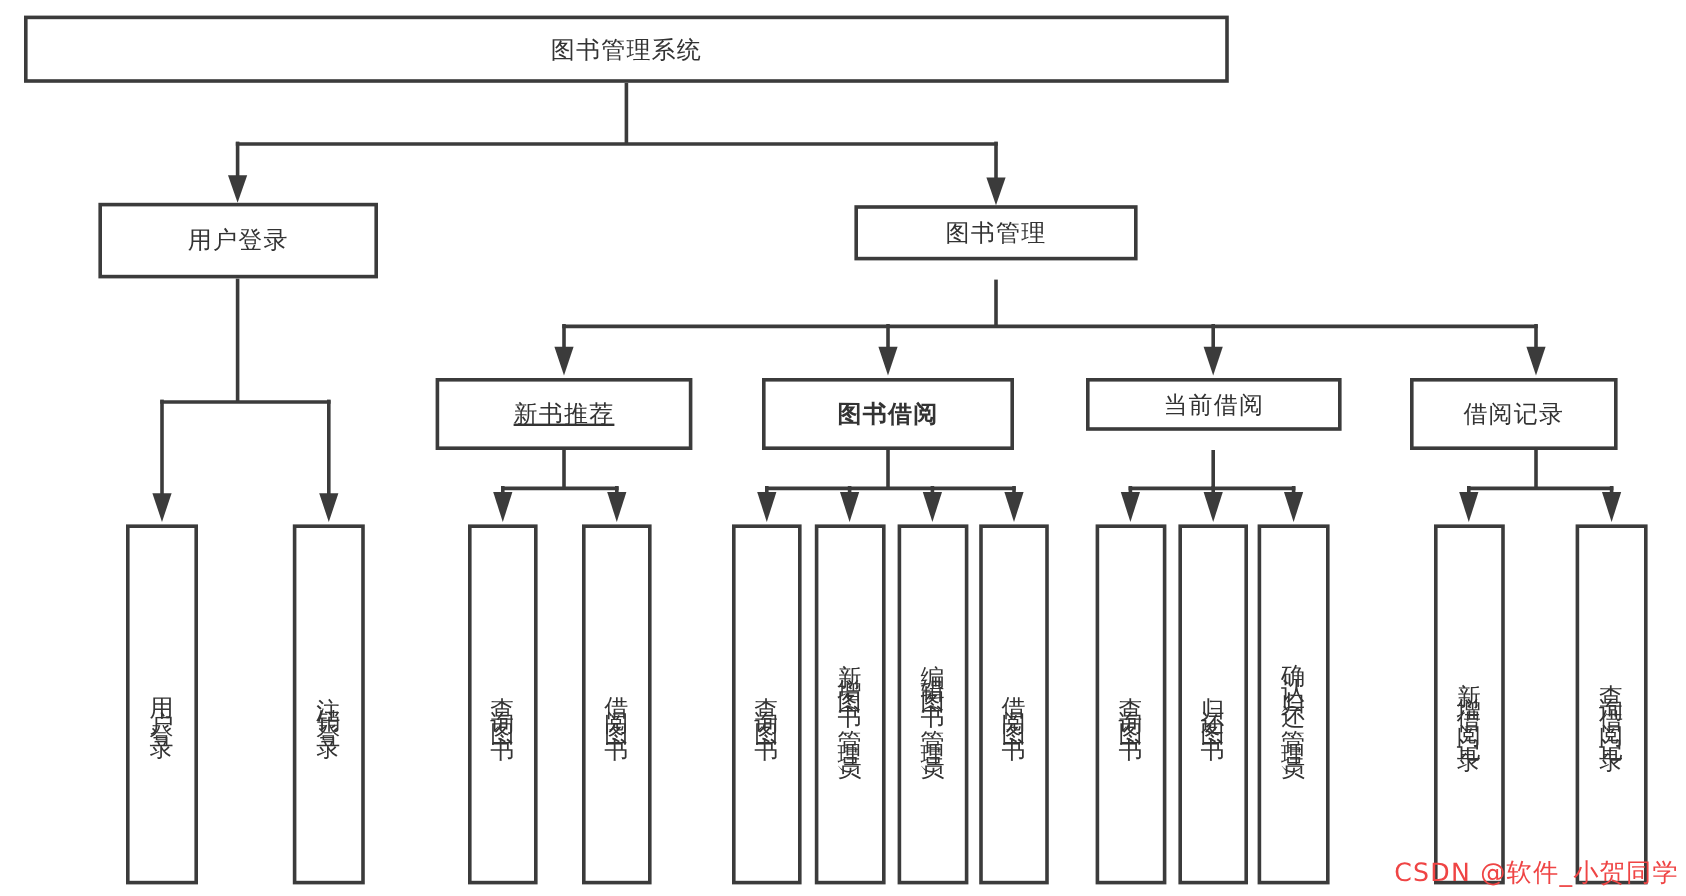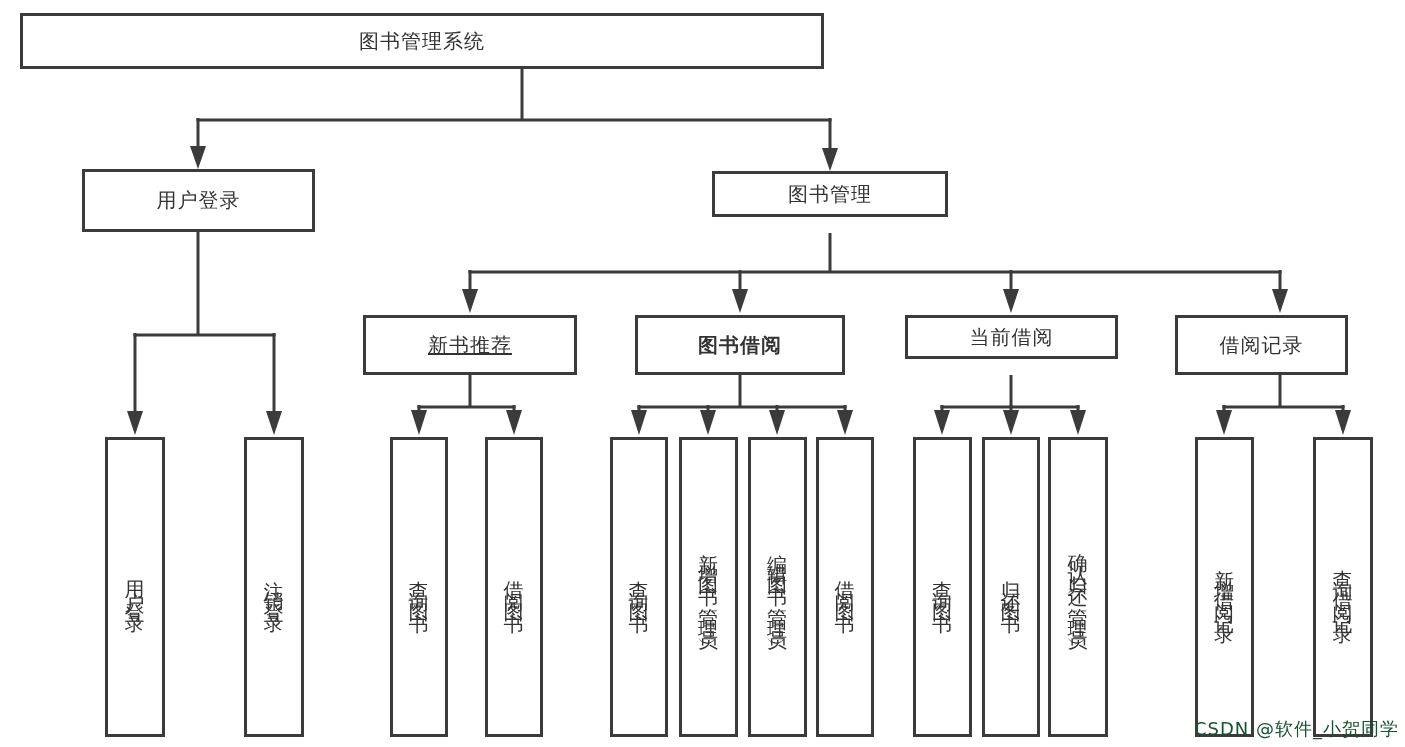--- a/index.html
+++ b/index.html
@@ -11,21 +11,21 @@
   .box{
     position:absolute;box-sizing:border-box;border:3px solid #3b3b3b;background:#ffffff;
     display:flex;align-items:center;justify-content:center;
   }
   .lbl{font-size:20px;letter-spacing:1px;white-space:nowrap;color:#333333;}
   .v{
     writing-mode:vertical-rl;text-orientation:mixed;
     letter-spacing:11px;line-height:1;white-space:normal;font-size:20px;
   }
   .watermark{
-    position:absolute;right:6px;bottom:6px;font-size:18px;color:#14532d;letter-spacing:1px;
+    position:absolute;right:6px;bottom:6px;font-size:21px;color:#ef4444;letter-spacing:1px;
   }
 </style>
 </head>
 <body>
 
 <div class="stage">
 
   <svg class="wires" viewBox="0 0 1405 747" xmlns="http://www.w3.org/2000/svg">
     <g stroke="#3b3b3b" stroke-width="3" fill="none">
 
@@ -85,21 +85,21 @@
       <polygon points="769,410 785,410 777,435"></polygon>
       <polygon points="837,410 853,410 845,435"></polygon>
       <polygon points="934,410 950,410 942,435"></polygon>
       <polygon points="1003,410 1019,410 1011,435"></polygon>
       <polygon points="1070,410 1086,410 1078,435"></polygon>
       <polygon points="1216,410 1232,410 1224,435"></polygon>
       <polygon points="1335,410 1351,410 1343,435"></polygon>
     </g>
   </svg>
 
-  <div class="box" style="left:20px;top:13px;width:804px;height:56px;">
+  <div class="box" style="left:20px;top:13px;width:1004px;height:56px;">
     <span class="lbl">图书管理系统</span>
   </div>
 
   <div class="box" style="left:82px;top:169px;width:233px;height:63px;">
     <span class="lbl">用户登录</span>
   </div>
   <div class="box" style="left:712px;top:171px;width:236px;height:46px;align-items:center;">
     <span class="lbl">图书管理</span>
   </div>
 

